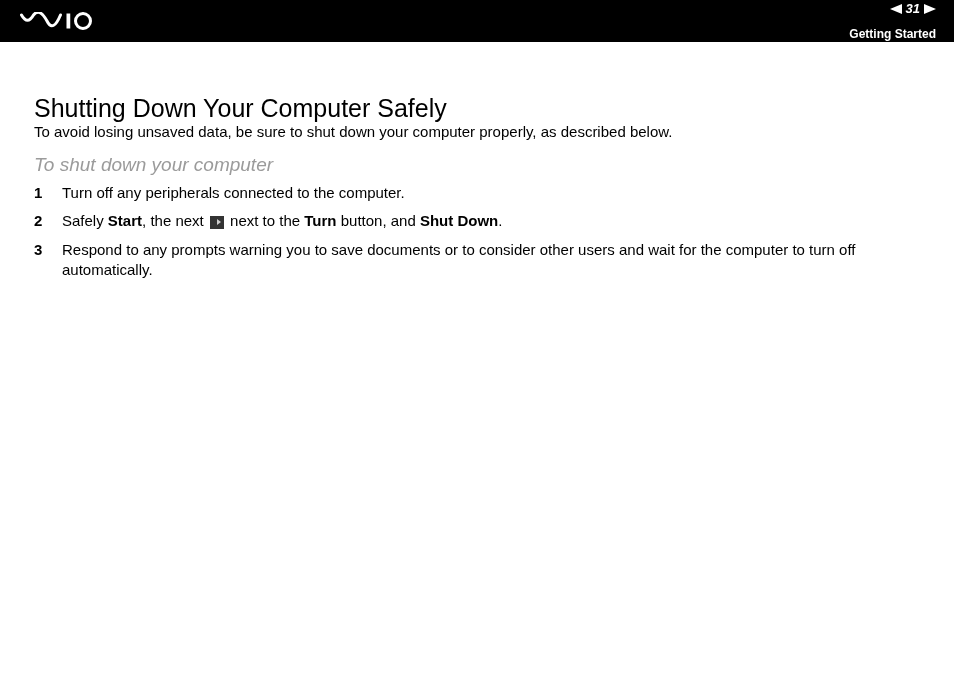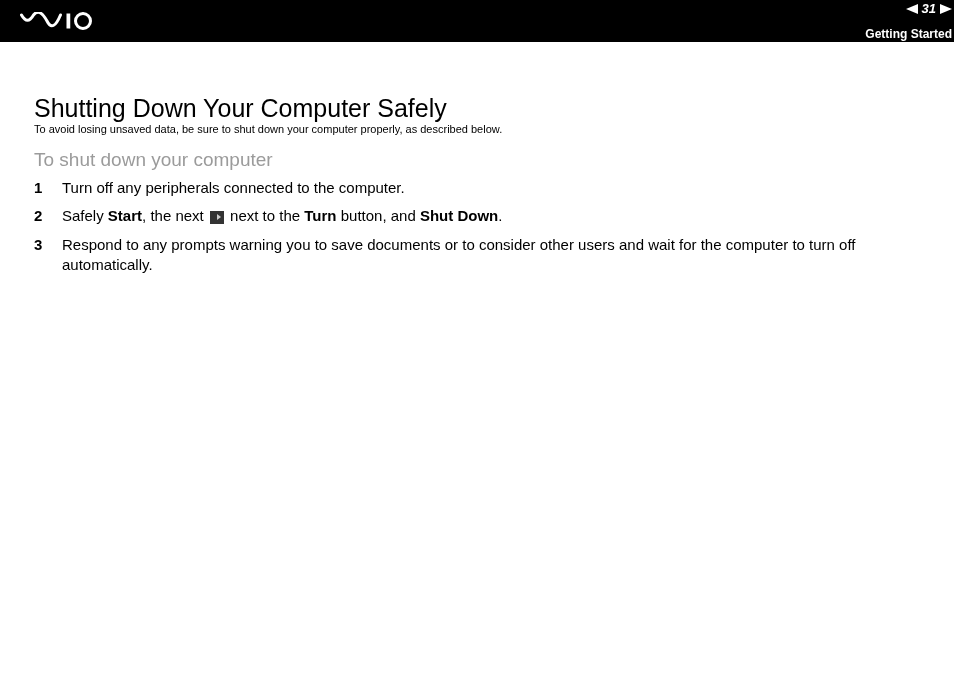--- a/index.html
+++ b/index.html
@@ -13,21 +13,21 @@
       height: 674px;
       background: #fff;
       position: relative;
     }
     .header {
       background: #000;
       height: 42px;
       display: flex;
       align-items: center;
       justify-content: space-between;
-      padding: 0 2px 0 20px;
+      padding: 0 18px 0 20px;
     }
     .logo {
       color: #fff;
       display: flex;
       align-items: center;
     }
     .logo svg {
       height: 18px;
     }
     .header-right {
@@ -63,29 +63,30 @@
     }
     .content {
       padding: 52px 34px 0 34px;
     }
     .page-title {
       font-size: 25px;
       font-weight: normal;
       color: #000;
     }
     .intro {
-      font-size: 11px;
+      font-size: 15px;
       color: #000;
       margin-bottom: 14px;
     }
     .subheading {
       font-size: 19px;
       color: #9b9b9b;
       font-weight: normal;
       margin-bottom: 7px;
+      font-style: italic;
     }
     .steps {
       list-style: none;
     }
     .step {
       display: flex;
       align-items: flex-start;
       font-size: 15px;
       line-height: 1.35;
       margin-bottom: 8px;

